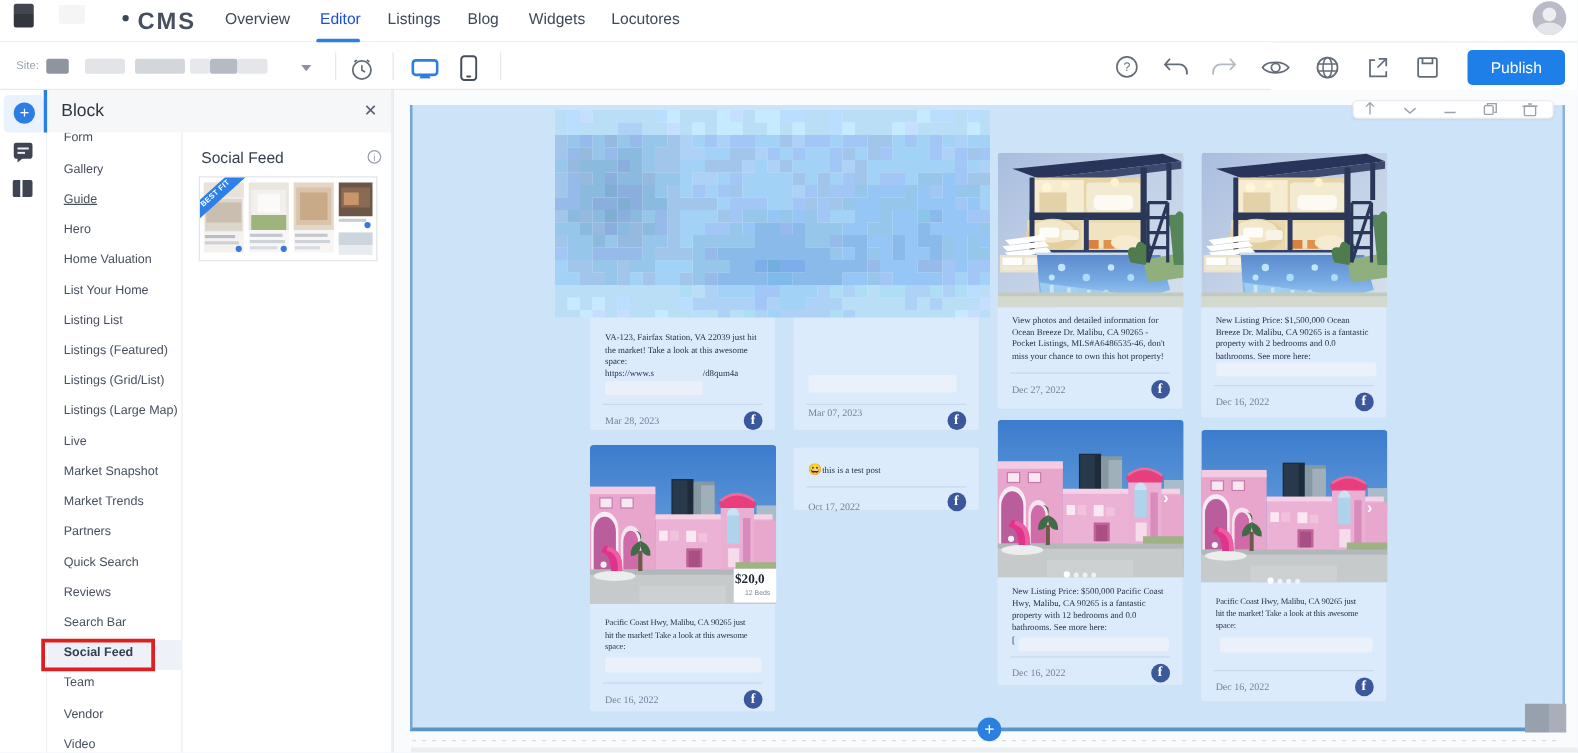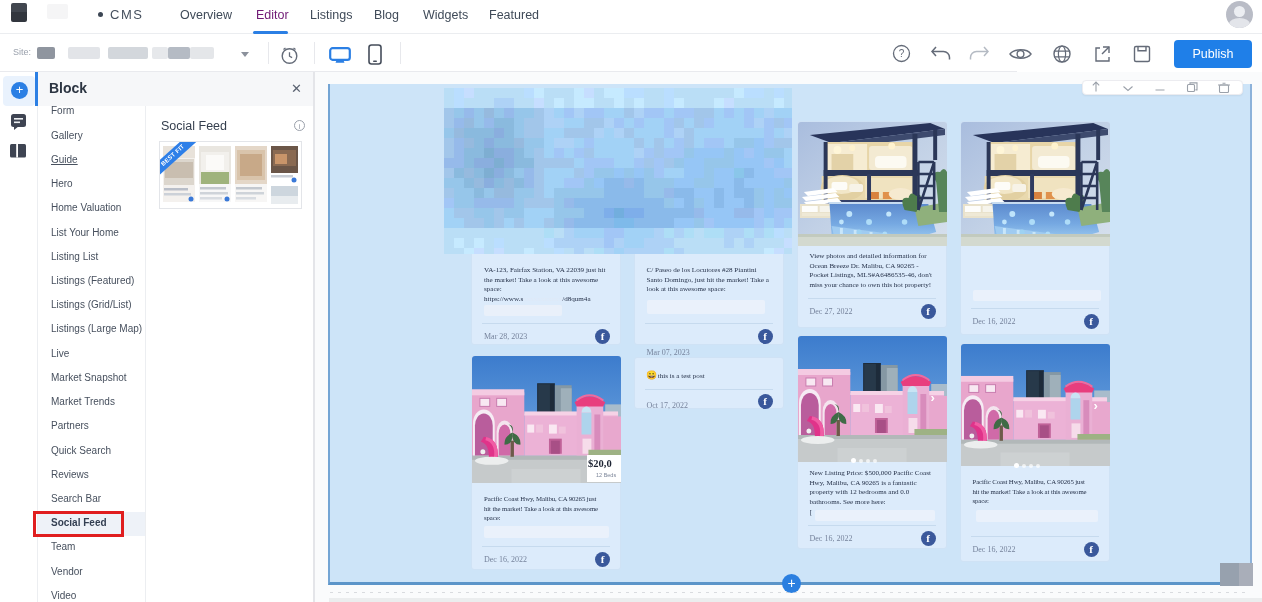--- a/index.html
+++ b/index.html
@@ -4,24 +4,24 @@
 <style>
 *{margin:0;padding:0;box-sizing:border-box;}
 html,body{width:1262px;height:602px;overflow:hidden;background:#fff;font-family:"Liberation Sans",sans-serif;}
 .abs{position:absolute;}
 #app{position:relative;width:1262px;height:602px;}
 
 #hdr{position:absolute;left:0;top:0;width:1262px;height:34px;background:#fff;border-bottom:1px solid #ebedf0;}
 #hdr .logo{position:absolute;left:11px;top:3px;width:16px;height:19px;border-radius:2px;background:linear-gradient(#41464f 0 45%,#32363e 45% 100%);}
 #hdr .blob{position:absolute;left:47px;top:4px;width:21px;height:15px;background:#f5f5f6;border-radius:2px;}
 #hdr .dot{position:absolute;left:98px;top:12px;width:5px;height:5px;border-radius:50%;background:#3c4654;}
-#hdr .cms{position:absolute;left:110px;top:7px;font-size:13px;font-weight:400;color:#46505e;letter-spacing:1.5px;}
+#hdr .cms{position:absolute;left:110px;top:7px;font-size:19px;font-weight:700;color:#46505e;letter-spacing:1.5px;}
 .nav{position:absolute;top:8px;font-size:12.5px;color:#3f4a58;}
 #nav-ov{left:180px;}
-#nav-ed{left:256px;color:#701a75;}
+#nav-ed{left:256px;color:#1d4ed8;}
 #nav-li{left:310px;}
 #nav-bl{left:374px;text-align:center;}
 #nav-wi{left:423px;}
 #nav-se{left:489px;}
 #edline{position:absolute;left:253px;top:31px;width:35px;height:3px;background:#2b7fe4;border-radius:2px;}
 #avatar{position:absolute;left:1226px;top:1px;width:27px;height:27px;border-radius:50%;background:#b9bcc6;overflow:hidden;}
 #avatar .hd{position:absolute;left:8px;top:5px;width:11px;height:11px;border-radius:50%;background:#eceef2;}
 #avatar .bd{position:absolute;left:3px;top:17px;width:21px;height:12px;border-radius:50%;background:#e3e5ea;}
 
 #tb{position:absolute;left:0;top:34px;width:1017px;height:38px;background:#fff;border-bottom:1px solid #e9eaee;}
@@ -31,21 +31,21 @@
 #pub{position:absolute;left:1174px;top:6px;width:78px;height:28px;background:#1f7fe8;border-radius:4px;color:#fff;font-size:12.5px;text-align:center;line-height:28px;}
 
 #content{position:absolute;left:0;top:72px;width:1262px;height:530px;}
 #rail{position:absolute;left:0;top:0;width:38px;height:530px;background:#fff;border-right:1px solid #eceef1;}
 #rail .sel{position:absolute;left:3px;top:4px;width:32px;height:30px;background:#e9f2fd;border-radius:4px;}
 #rail .selbar{position:absolute;left:35px;top:0px;width:3px;height:34px;background:#2b7fe4;}
 #rail .plus{position:absolute;left:11px;top:10px;width:17px;height:17px;border-radius:50%;background:#2b7fe4;color:#fff;font-size:13px;line-height:16px;text-align:center;}
 
 #panel{position:absolute;left:38px;top:0;width:276px;height:530px;background:#fff;border-right:1px solid #e4e5e9;}
 #panel .phdr{position:absolute;left:0;top:0;width:275px;height:34px;background:#f6f7f9;}
-#panel .ptitle{position:absolute;left:11px;top:8px;font-size:14px;font-weight:700;color:#2c3542;}
+#panel .ptitle{position:absolute;left:11px;top:8px;font-size:14px;font-weight:400;color:#2c3542;}
 #panel .px{position:absolute;left:253px;top:9px;font-size:13px;color:#596170;}
 #plist{position:absolute;left:0;top:34px;width:108px;height:496px;border-right:1px solid #eceef1;overflow:hidden;}
 .pitem{position:absolute;left:13px;font-size:10px;color:#47505e;white-space:nowrap;}
 #prev{position:absolute;left:109px;top:34px;width:166px;height:496px;background:#fff;}
 
 #cwrap{position:absolute;left:314px;top:0;width:948px;height:530px;background:#fafbfc;border-left:1px solid #e4e5e9;}
 #canvas{position:absolute;left:13px;top:12px;width:924px;height:501px;background:#cde4f8;border-left:2px solid #74a5d4;border-right:2px solid #8db2da;border-bottom:3px solid #5c95c9;}
 .card{position:absolute;background:#dcebfb;border-radius:3px;border:1px solid #cfe2f5;}
 .ptext{position:absolute;left:12px;font-size:7.1px;line-height:9.7px;color:#26324a;font-family:"Liberation Serif",serif;width:126px;}
 .pdate{position:absolute;left:12px;font-size:8px;color:#76839c;font-family:"Liberation Serif",serif;}
@@ -66,21 +66,21 @@
   <div id="hdr">
     <div class="logo"></div>
     <div class="blob"></div>
     <div class="dot"></div>
     <div class="cms">CMS</div>
     <div class="nav" id="nav-ov">Overview</div>
     <div class="nav" id="nav-ed">Editor</div>
     <div class="nav" id="nav-li">Listings</div>
     <div class="nav" id="nav-bl">Blog</div>
     <div class="nav" id="nav-wi">Widgets</div>
-    <div class="nav" id="nav-se">Featured</div>
+    <div class="nav" id="nav-se">Locutores</div>
     <div id="edline"></div>
     <div id="avatar">
         <div class="hd"></div>
         <div class="bd"></div>
       </div>
   </div>
 
   <div id="tb">
     <span class="site">Site:</span>
     <div class="tblob" style="left:37px;width:18px;background:#8f959f;"></div>
@@ -147,24 +147,23 @@
     <div id="cwrap">
       <div id="canvas">
           <div class="card" style="left:141px;top:4px;width:150px;height:257px;">
             <div class="ptext" style="top:177px;">VA-123, Fairfax Station, VA 22039 just hit the market! Take a look at this awesome space:<br>https://www.s<span style="color:#dfe9f7;">xxxxxxxxxxx</span>/d8qum4a</div>
             <div class="blurbox" style="left:12px;top:216px;width:78px;height:11px;background:#e9f0fa;"></div>
             <div class="pdiv" style="top:234px;width:128px;"></div>
             <div class="pdate" style="top:243px;">Mar 28, 2023</div>
             <div class="fico" style="left:123px;top:240px;">f</div>
           </div>
           <div class="card" style="left:303.5px;top:4px;width:150.5px;height:257px;">
-            <div class="ptext" style="top:177px;">C/ Paseo de los Locutores #28 Piantini Santo Domingo, just hit the market! Take a look at this awesome space:</div>
             <div class="blurbox" style="left:12px;top:211px;width:118px;height:14px;"></div>
             <div class="pdiv" style="top:234px;width:128px;"></div>
-            <div class="pdate" style="top:259px;">Mar 07, 2023</div>
+            <div class="pdate" style="top:237px;">Mar 07, 2023</div>
             <div class="fico" style="left:123px;top:240px;">f</div>
           </div>
           <svg class="abs" style="left:114px;top:4px;" width="348" height="166" viewBox="0 0 348 166">
             <path fill="#badef6" d="M0 0h10v10h-10zM30 0h50v10h-50zM100 0h30v10h-30zM150 0h10v10h-10zM200 0h20v10h-20zM230 0h60v10h-60zM320 0h10v10h-10zM340 0h10v10h-10zM0 10h10v10h-10zM20 10h30v10h-30zM70 10h20v10h-20zM100 10h10v10h-10zM120 10h10v10h-10zM150 10h20v10h-20zM180 10h10v10h-10zM200 10h20v10h-20zM240 10h30v10h-30zM290 10h40v10h-40zM340 10h10v10h-10zM0 140h100v10h-100zM110 140h10v10h-10zM250 140h10v10h-10zM340 140h10v10h-10zM0 150h10v10h-10zM20 150h10v10h-10zM40 150h10v10h-10zM60 150h40v10h-40zM230 150h50v10h-50zM290 150h10v10h-10zM310 150h30v10h-30zM0 160h20v10h-20zM40 160h10v10h-10zM60 160h20v10h-20zM90 160h20v10h-20zM120 160h10v10h-10zM140 160h10v10h-10zM240 160h80v10h-80zM340 160h10v10h-10z"></path>
             <path fill="#badeff" d="M10 0h10v10h-10zM80 0h10v10h-10zM180 0h20v10h-20zM220 0h10v10h-10zM300 0h20v10h-20zM330 0h10v10h-10zM10 10h10v10h-10zM220 10h10v10h-10zM330 140h10v10h-10zM50 150h10v10h-10zM100 150h10v10h-10zM110 160h10v10h-10z"></path>
             <path fill="#c6deff" d="M20 0h10v10h-10zM140 0h10v10h-10zM90 10h10v10h-10zM280 10h10v10h-10zM340 150h10v10h-10zM30 160h10v10h-10zM50 160h10v10h-10zM330 160h10v10h-10z"></path>
             <path fill="#c6eaff" d="M90 0h10v10h-10zM130 0h10v10h-10zM160 0h20v10h-20zM290 0h10v10h-10zM110 10h10v10h-10zM130 10h20v10h-20zM170 10h10v10h-10zM190 10h10v10h-10zM230 10h10v10h-10zM270 10h10v10h-10zM330 10h10v10h-10zM10 150h10v10h-10zM30 150h10v10h-10zM20 160h10v10h-10zM80 160h10v10h-10zM320 160h10v10h-10z"></path>
             <path fill="#aed2f6" d="M50 10h20v10h-20zM100 20h10v10h-10zM130 20h10v10h-10zM190 20h10v10h-10zM320 20h10v10h-10zM100 30h20v10h-20zM160 30h10v10h-10zM310 30h10v10h-10zM150 40h10v10h-10zM170 40h10v10h-10zM230 40h10v10h-10zM340 40h10v10h-10zM110 50h20v10h-20zM190 60h10v10h-10zM120 140h10v10h-10zM210 140h10v10h-10zM230 140h10v10h-10zM280 140h20v10h-20zM310 140h10v10h-10zM110 150h50v10h-50zM170 150h10v10h-10zM200 150h30v10h-30zM280 150h10v10h-10zM300 150h10v10h-10zM130 160h10v10h-10zM160 160h10v10h-10zM180 160h40v10h-40zM230 160h10v10h-10z"></path>
             <path fill="#a2c6ea" d="M0 20h10v10h-10zM90 20h10v10h-10zM180 20h10v10h-10zM250 20h20v10h-20zM0 30h10v10h-10zM80 30h20v10h-20zM140 30h20v10h-20zM230 30h10v10h-10zM250 30h10v10h-10zM330 30h10v10h-10zM80 40h20v10h-20zM120 40h30v10h-30zM180 40h10v10h-10zM240 40h10v10h-10zM0 50h10v10h-10zM190 50h10v10h-10zM210 50h10v10h-10zM240 50h10v10h-10zM330 50h20v10h-20zM0 60h10v10h-10zM90 60h10v10h-10zM140 60h10v10h-10zM210 60h10v10h-10zM90 70h40v10h-40zM200 70h10v10h-10zM220 70h10v10h-10zM0 80h10v10h-10zM90 80h10v10h-10zM130 80h10v10h-10zM90 90h10v10h-10zM0 100h10v10h-10zM90 100h10v10h-10zM80 110h30v10h-30zM10 120h20v10h-20zM50 120h10v10h-10zM20 130h20v10h-20zM50 130h10v10h-10zM70 130h10v10h-10zM100 130h10v10h-10z"></path>
             <path fill="#96c6ea" d="M10 20h10v10h-10zM30 20h10v10h-10zM50 20h10v10h-10zM70 20h20v10h-20zM30 30h10v10h-10zM70 30h10v10h-10zM0 40h10v10h-10zM70 40h10v10h-10zM80 50h20v10h-20zM290 50h20v10h-20zM80 60h10v10h-10zM240 60h10v10h-10zM280 60h10v10h-10zM320 60h20v10h-20zM230 70h10v10h-10zM260 70h30v10h-30zM70 80h10v10h-10zM150 80h20v10h-20zM180 80h10v10h-10zM200 80h10v10h-10zM260 80h10v10h-10zM0 90h20v10h-20zM140 90h10v10h-10zM200 90h30v10h-30zM250 90h20v10h-20zM340 90h10v10h-10zM10 100h20v10h-20zM40 100h10v10h-10zM70 100h20v10h-20zM110 100h50v10h-50zM200 100h20v10h-20zM310 100h10v10h-10zM330 100h10v10h-10zM10 110h20v10h-20zM70 110h10v10h-10zM110 110h10v10h-10zM220 110h10v10h-10zM250 110h10v10h-10zM310 110h10v10h-10zM330 110h20v10h-20zM30 120h20v10h-20zM60 120h20v10h-20zM110 120h30v10h-30zM40 130h10v10h-10zM110 130h10v10h-10zM250 130h10v10h-10z"></path>
@@ -379,20 +378,21 @@
 <circle cx="62" cy="110" r="2.6" fill="#9ed2f2"></circle>
                 <circle cx="88" cy="112" r="2.4" fill="#aedcf8"></circle>
 <circle cx="44" cy="100" r="2.4" fill="#bfe4fb"></circle>
 <polygon points="118,86 151,80 151,100 122,104" fill="#8fb07c"></polygon>
 <path d="M108 88 q-6 -14 4 -12 q2 -8 8 -2 q6 -4 4 6 l-4 10 z" fill="#4e7c4c"></path>
 <path d="M140 60 q-6 -12 4 -10 q4 -6 7 0 l0 40 l-8 0 z" fill="#57855a"></path>
 <path d="M122 40 h16 M122 40 v48 M138 40 v48 M122 52 h16 M122 64 h16 M122 76 h16 M138 40 l-16 48" stroke="#2b3758" stroke-width="2.6" fill="none"></path>
 <rect x="0" y="114" width="151" height="10" fill="#d3d9cf"></rect>
 <rect x="0" y="112" width="151" height="3" fill="#c2cabe"></rect>
 </svg></div>
+            <div class="ptext" style="top:130px;">New Listing Price: $1,500,000 Ocean Breeze Dr. Malibu, CA 90265 is a fantastic property with 2 bedrooms and 0.0 bathrooms. See more here:</div>
             <div class="blurbox" style="left:12px;top:168px;width:128px;height:11px;"></div>
             <div class="pdiv" style="top:186px;width:128px;"></div>
             <div class="pdate" style="top:195px;">Dec 16, 2022</div>
             <div class="fico" style="left:123px;top:192px;">f</div>
           </div>
           <div class="card" style="left:466.5px;top:251px;width:150.0px;height:214px;">
             <div class="imgwrap" style="left:0;top:0;width:149px;height:126px;"><svg width="149" height="126" viewBox="0 0 151 126" preserveAspectRatio="none">
 <defs>
 <linearGradient id="sky" x1="0" y1="0" x2="0" y2="1">
 <stop offset="0" stop-color="#3c7ccd"></stop>

